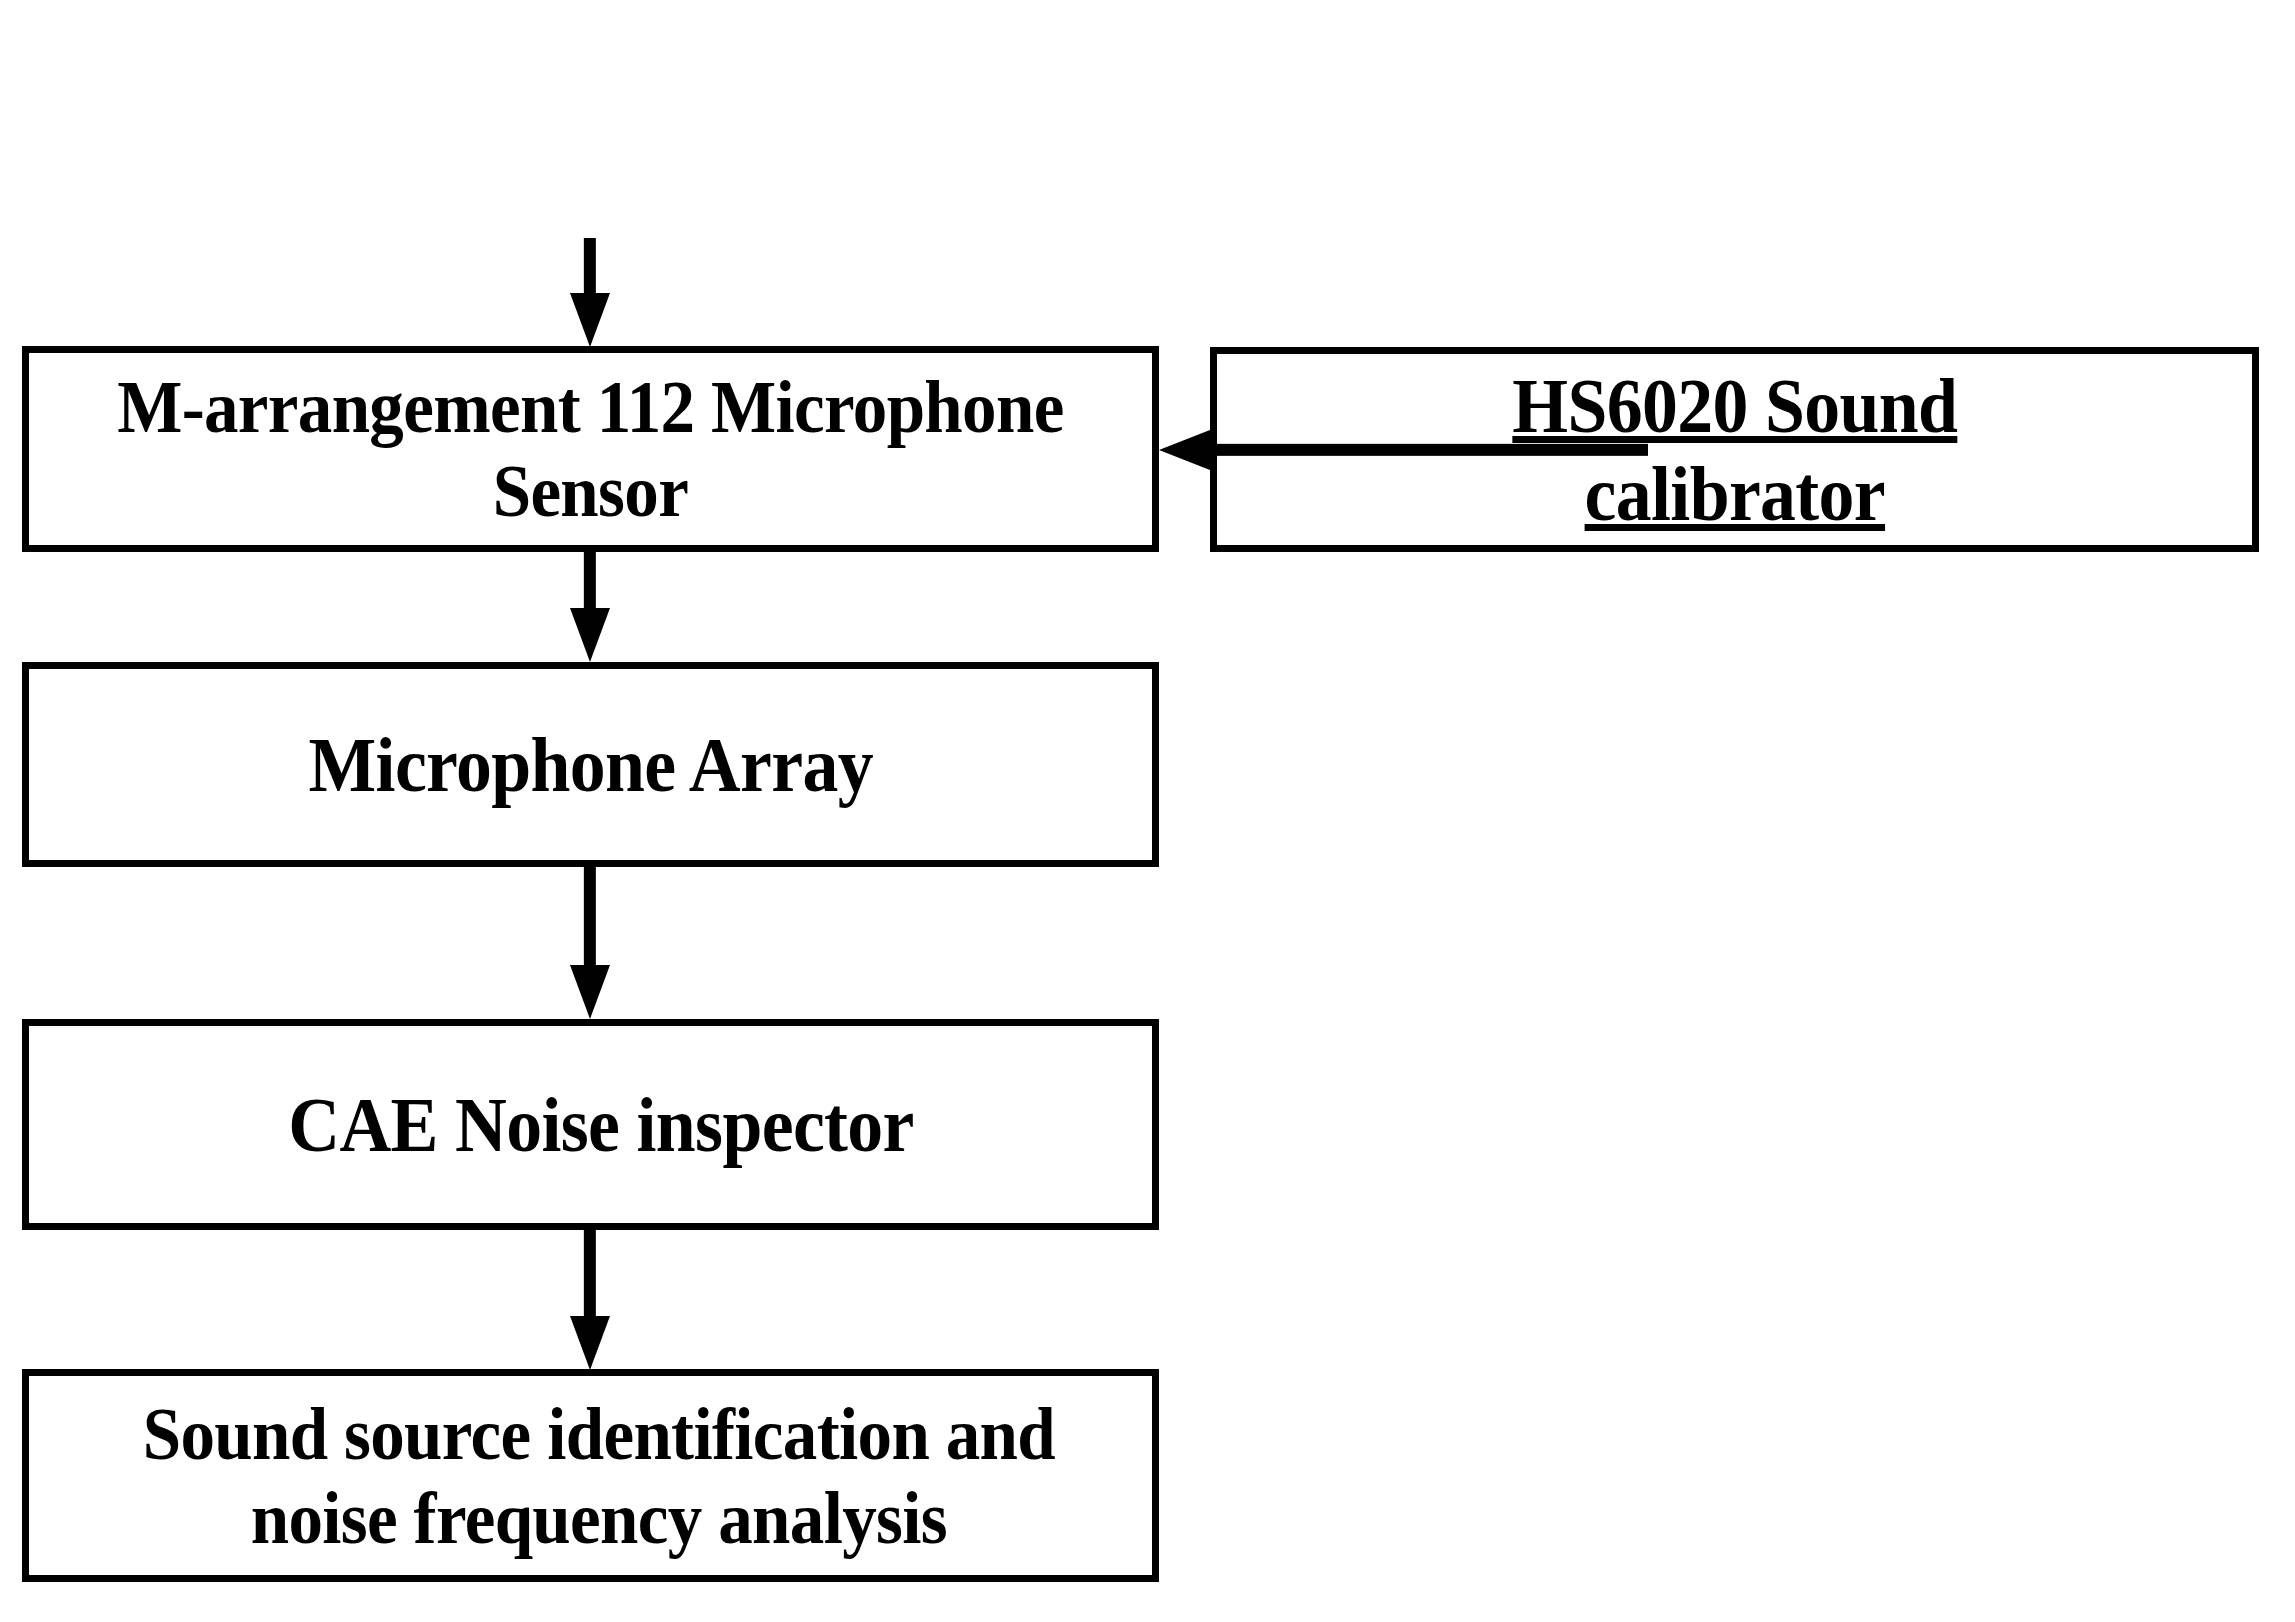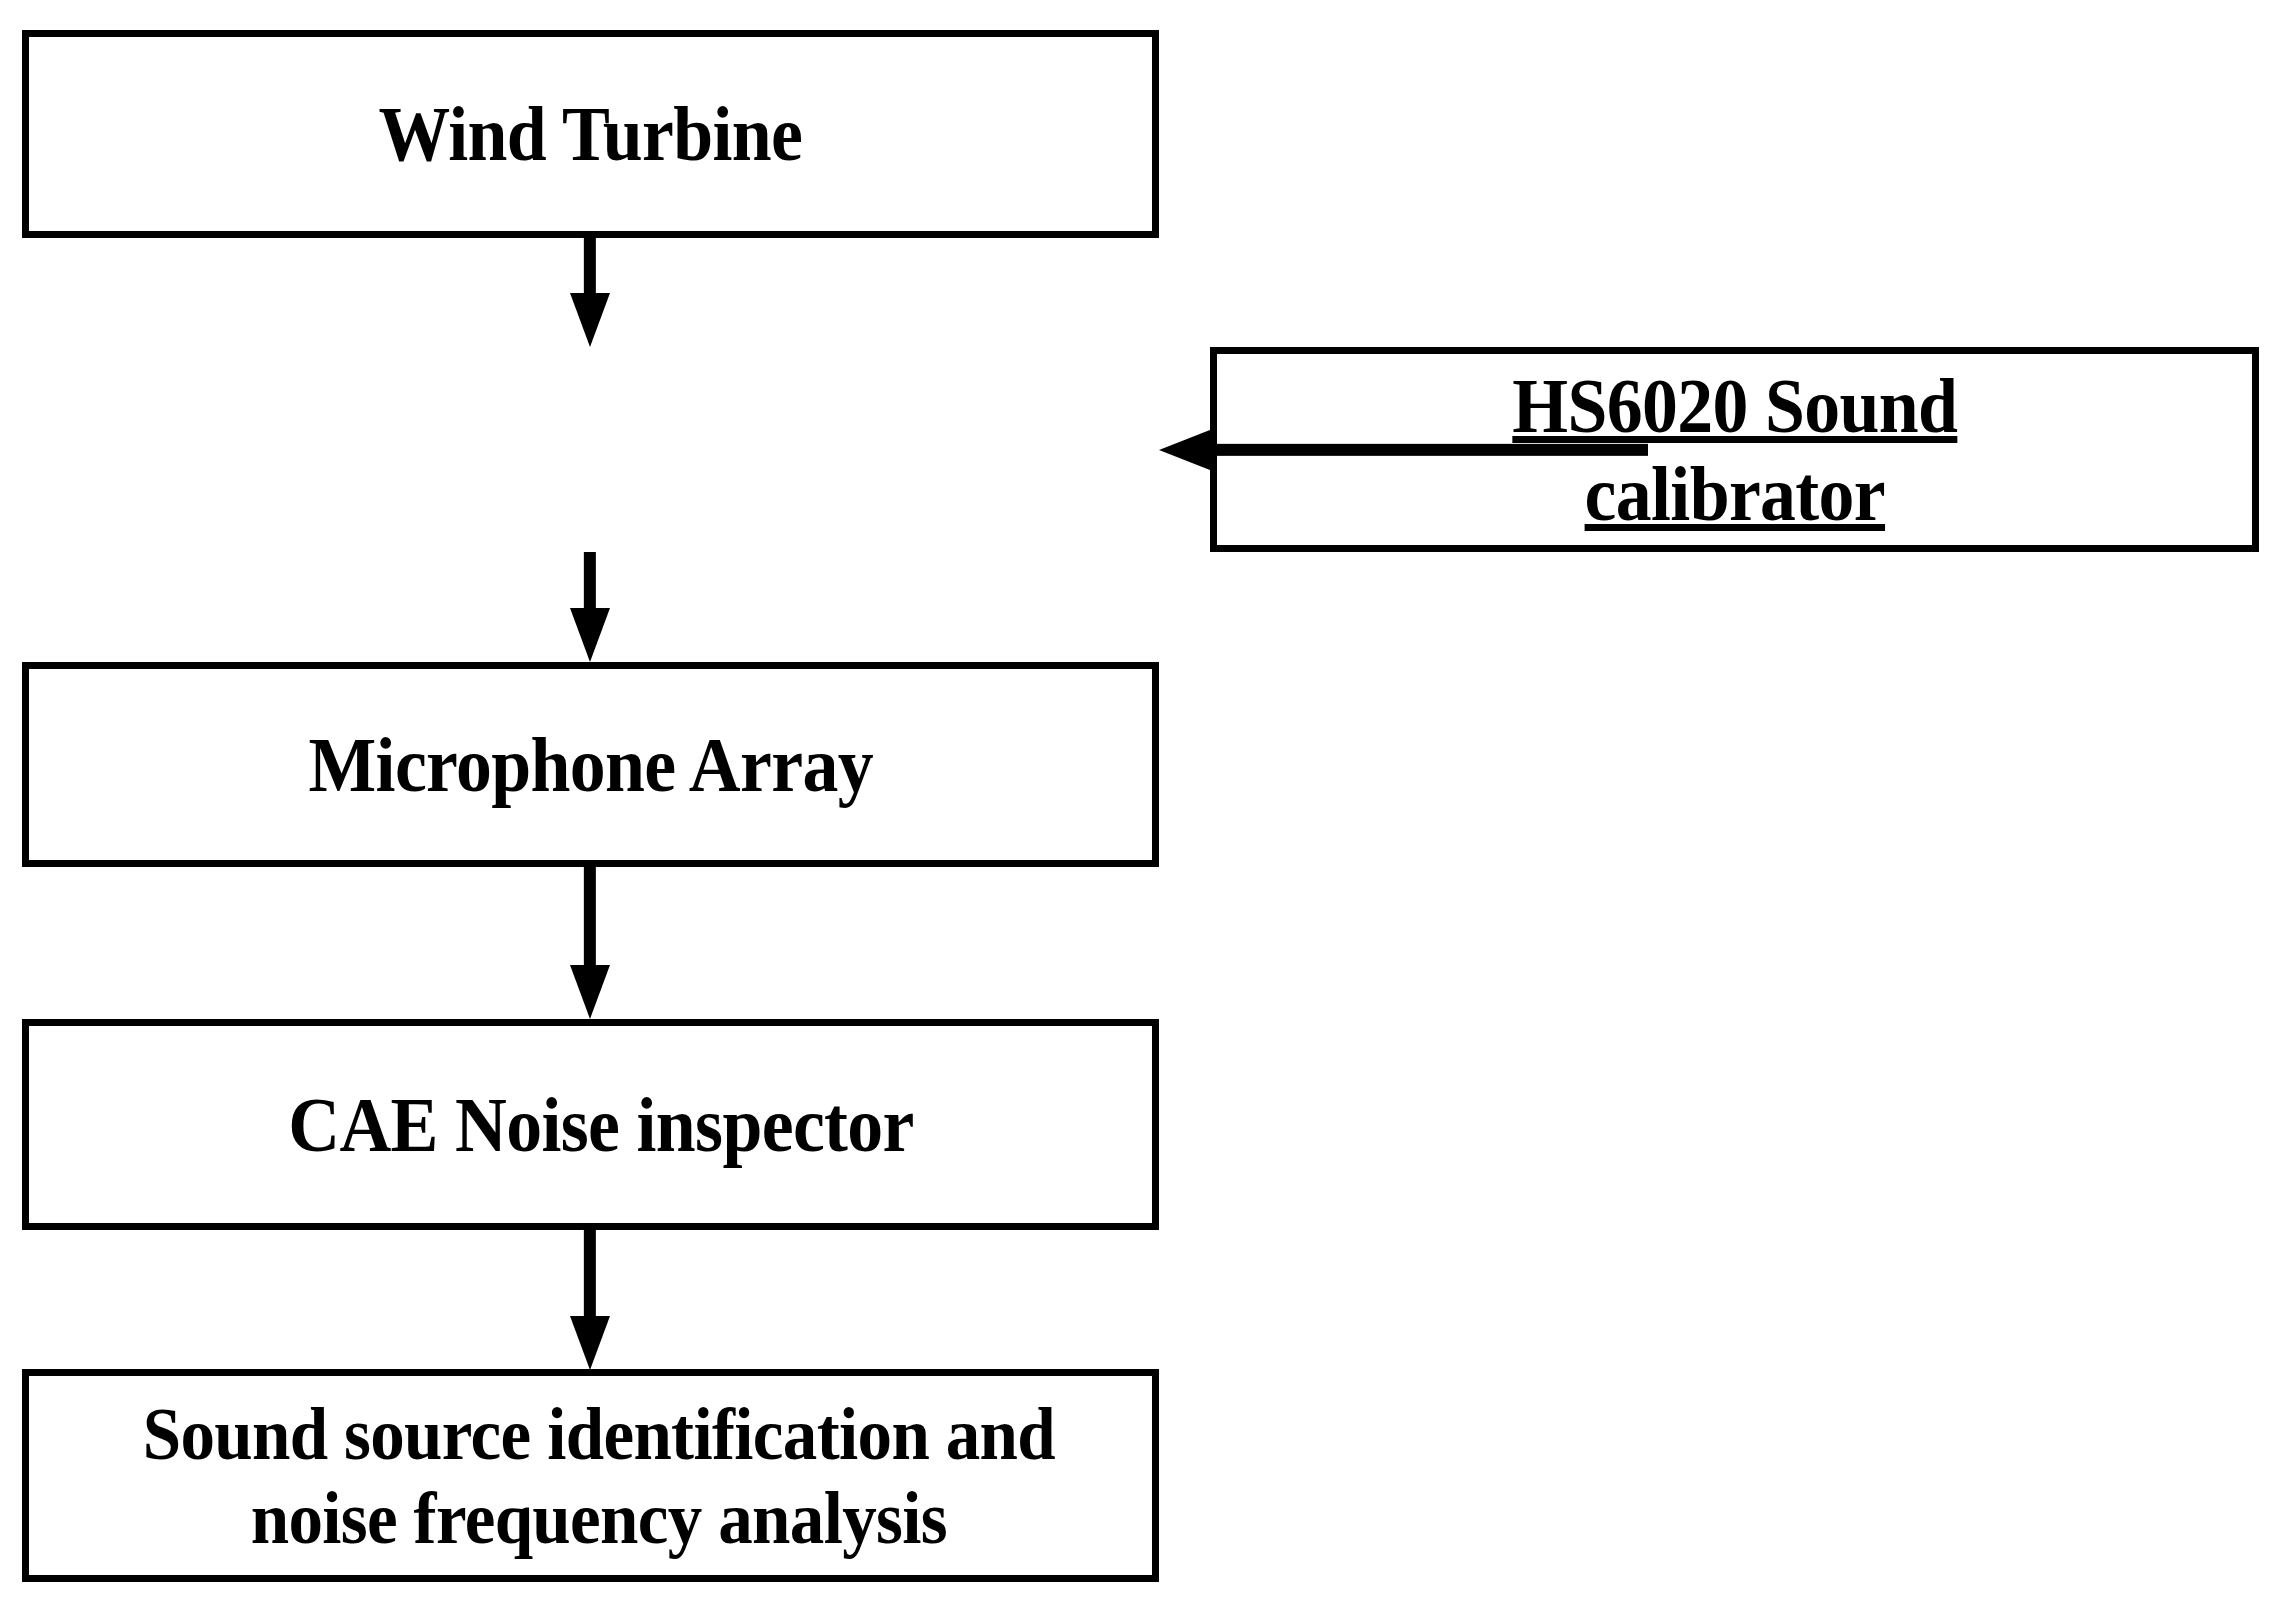--- a/index.html
+++ b/index.html
@@ -116,29 +116,30 @@
 
   #arrow-calibrator-to-sensor { left: 1159px; top: 450px; }
   #arrow-calibrator-to-sensor .stem { left: 55px; width: 434px; }
   #arrow-calibrator-to-sensor .head { left: 0px; }
 </style>
 </head>
 <body>
 
 <div id="canvas">
 
-  <div class="node" id="node-wind-turbine">
-    <span class="node-label fs-big">Wind Turbine</span>
-  </div>
 
   <div class="conn-v" id="arrow-turbine-to-sensor">
     <div class="stem"></div>
     <div class="head"></div>
   </div>
 
+  <div class="node" id="node-mic-sensor">
+    <span class="node-label fs-med">M-arrangement 112 Microphone
+Sensor</span>
+  </div>
 
   <div class="node" id="node-sound-calibrator">
     <span class="node-label fs-big">HS6020 Sound
 calibrator</span>
   </div>
 
   <div class="conn-h" id="arrow-calibrator-to-sensor">
     <div class="stem"></div>
     <div class="head"></div>
   </div>

